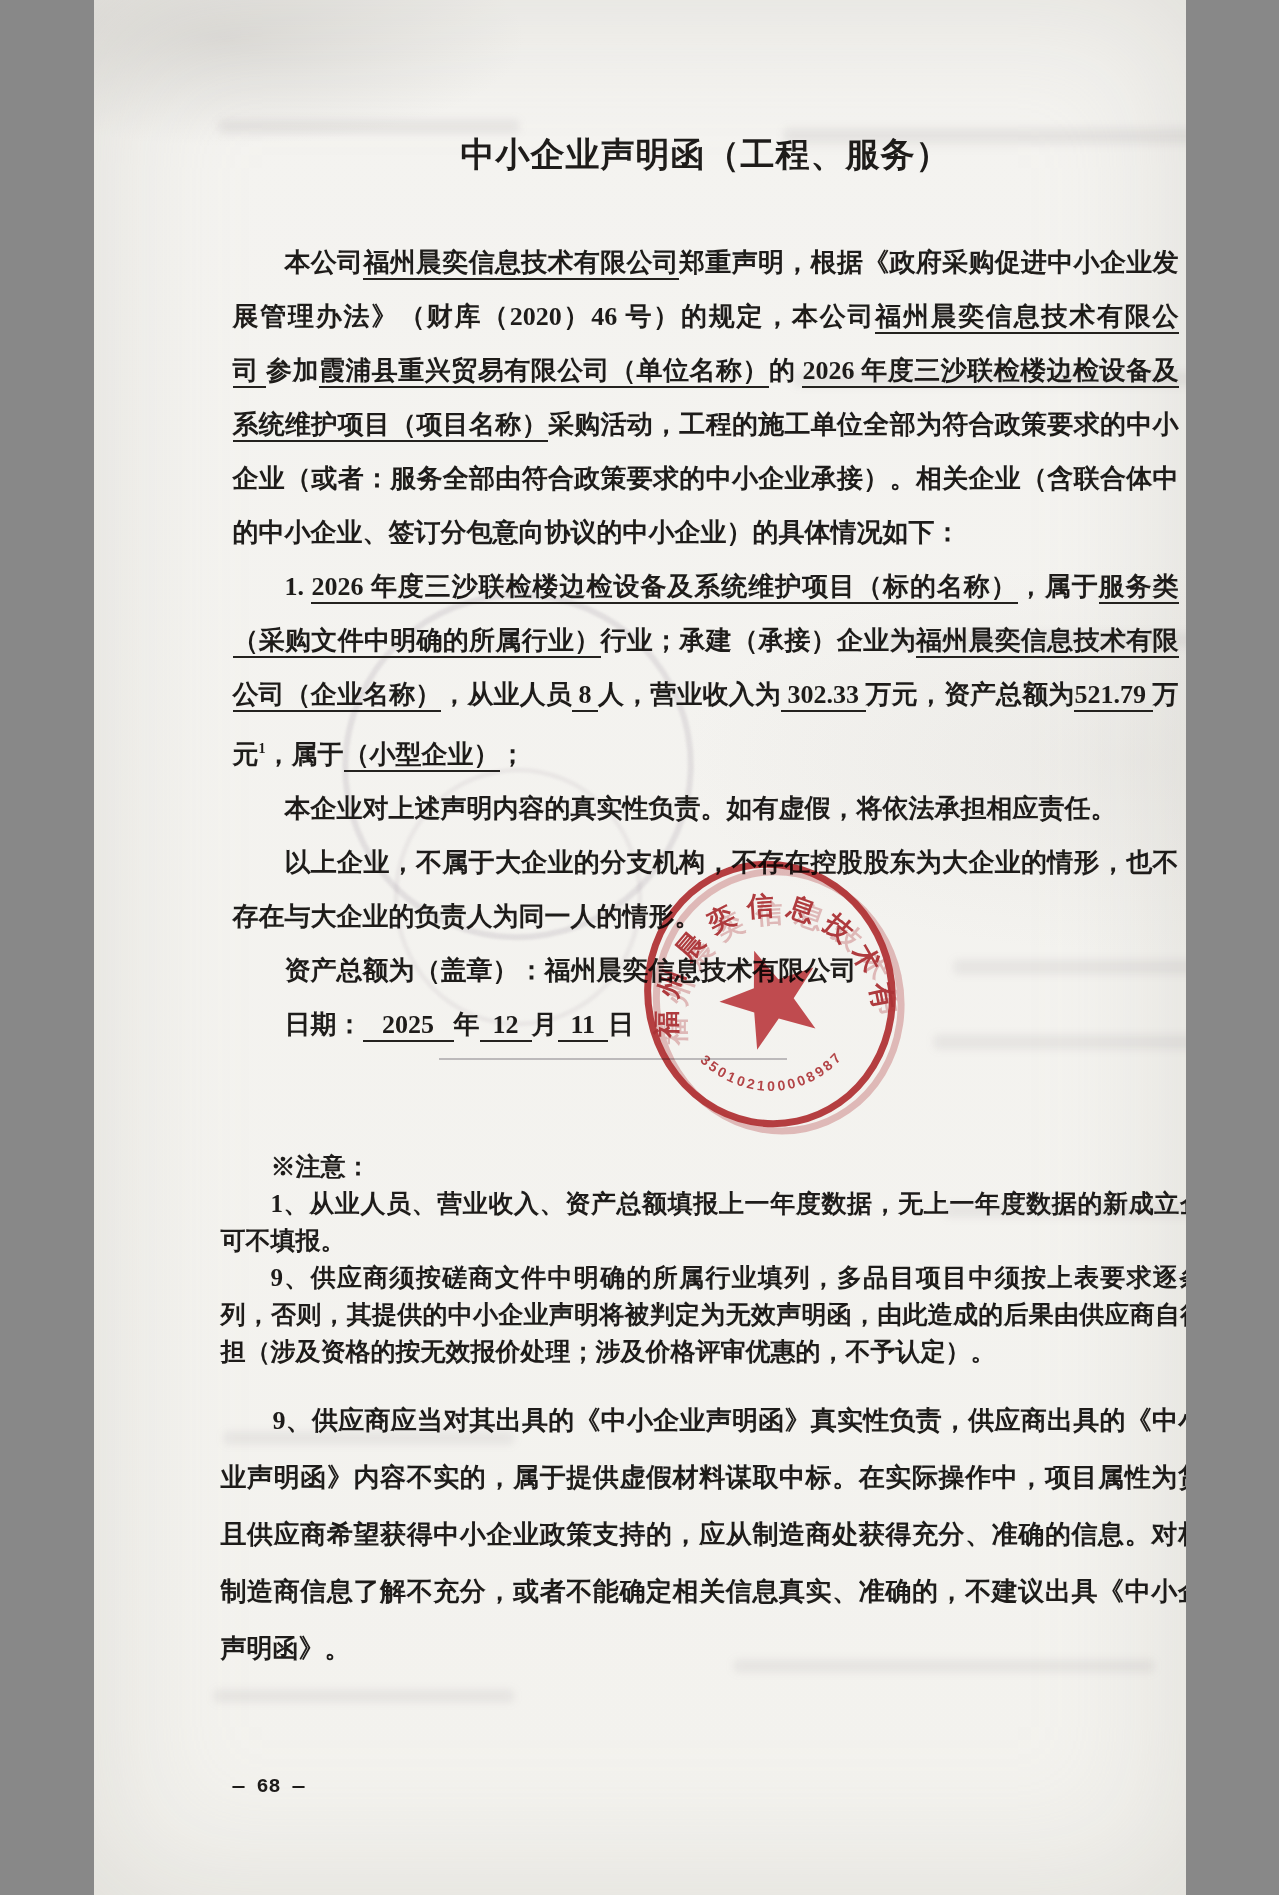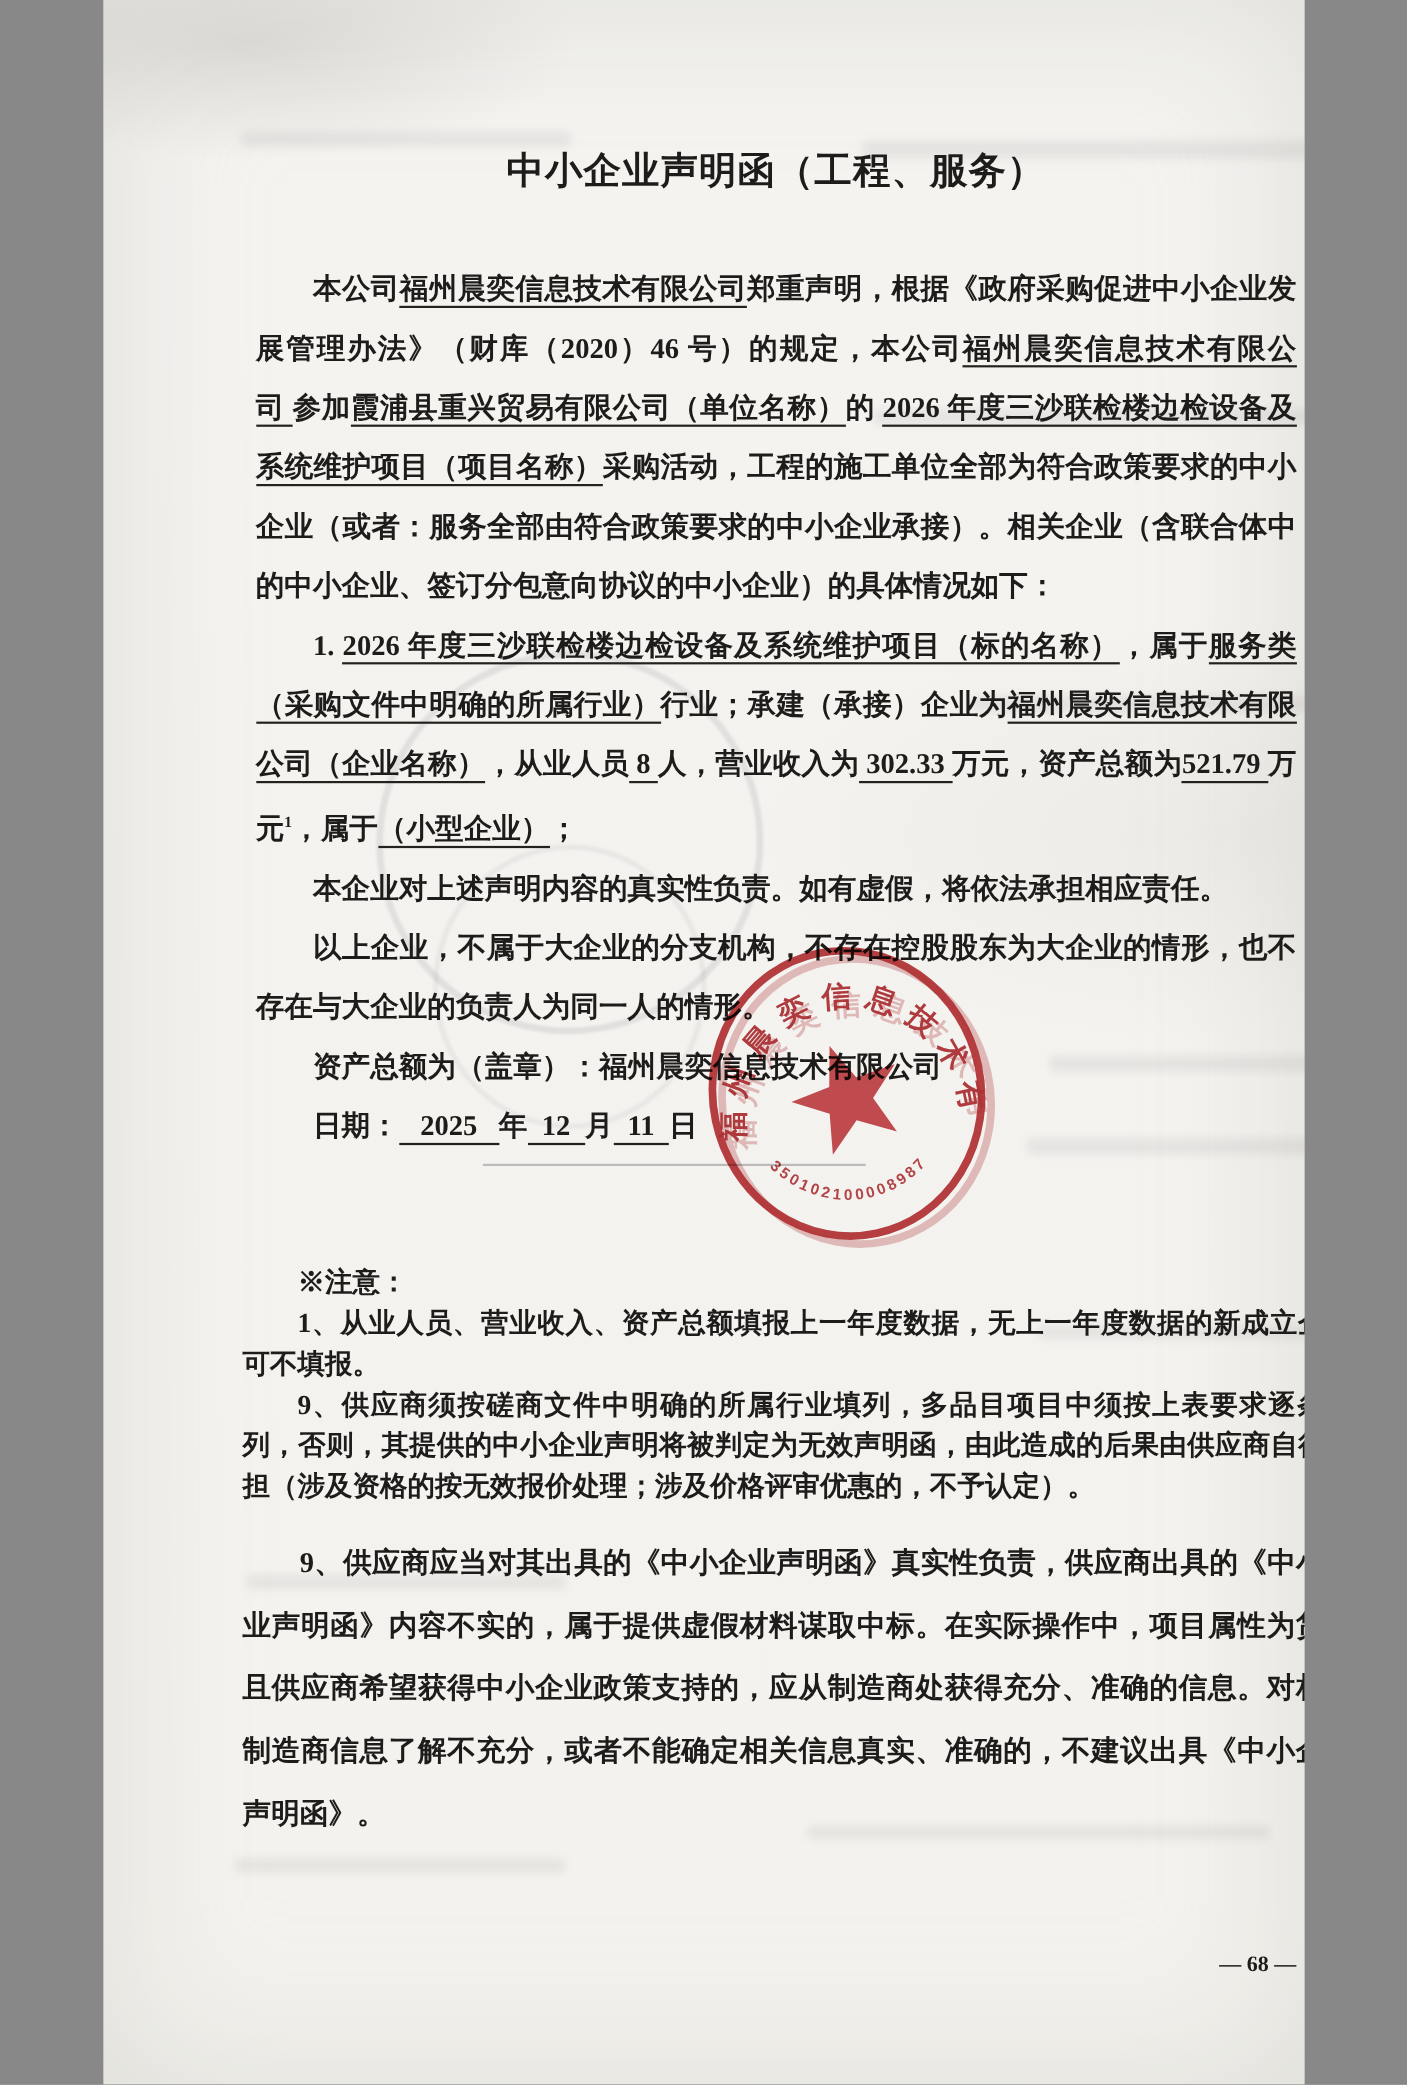--- a/index.html
+++ b/index.html
@@ -35,22 +35,22 @@
     font-size:25px;font-weight:600;
     z-index:2;
     margin-top:44px;
   }
   .notes p{margin:0;text-align:justify;text-indent:2em;}
   .notes p.tight{line-height:37px;}
   .notes p.wide{line-height:57px;margin-top:22px;font-size:26px;}
   .notes p.hdr{line-height:37px;}
   .footer{
     position:absolute;left:139px;top:1775px;width:946px;
-    text-align:right;font-size:20px;font-weight:700;
-    font-family:Liberation Serif, serif;
+    text-align:left;font-size:20px;font-weight:700;
+    font-family:Liberation Mono, monospace;
     z-index:2;
   }
   
   .seal{
     position:absolute;left:523px;top:831px;width:306px;height:326px;
     z-index:3;mix-blend-mode:multiply;opacity:.93;
   }
   
   .ghost-ring{
     position:absolute;border-radius:50%;z-index:1;

